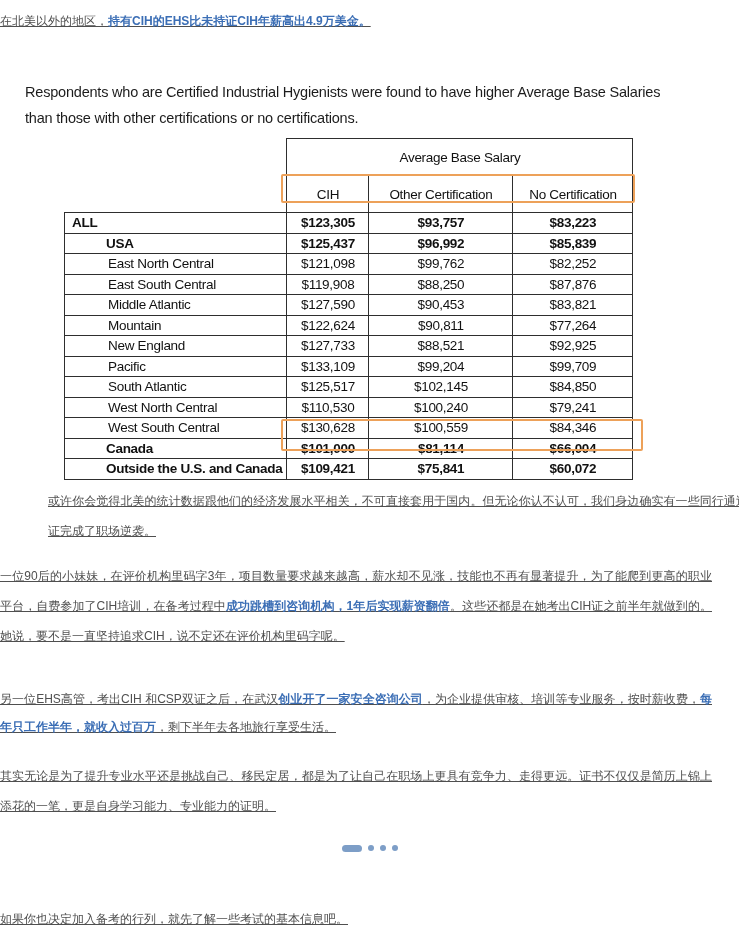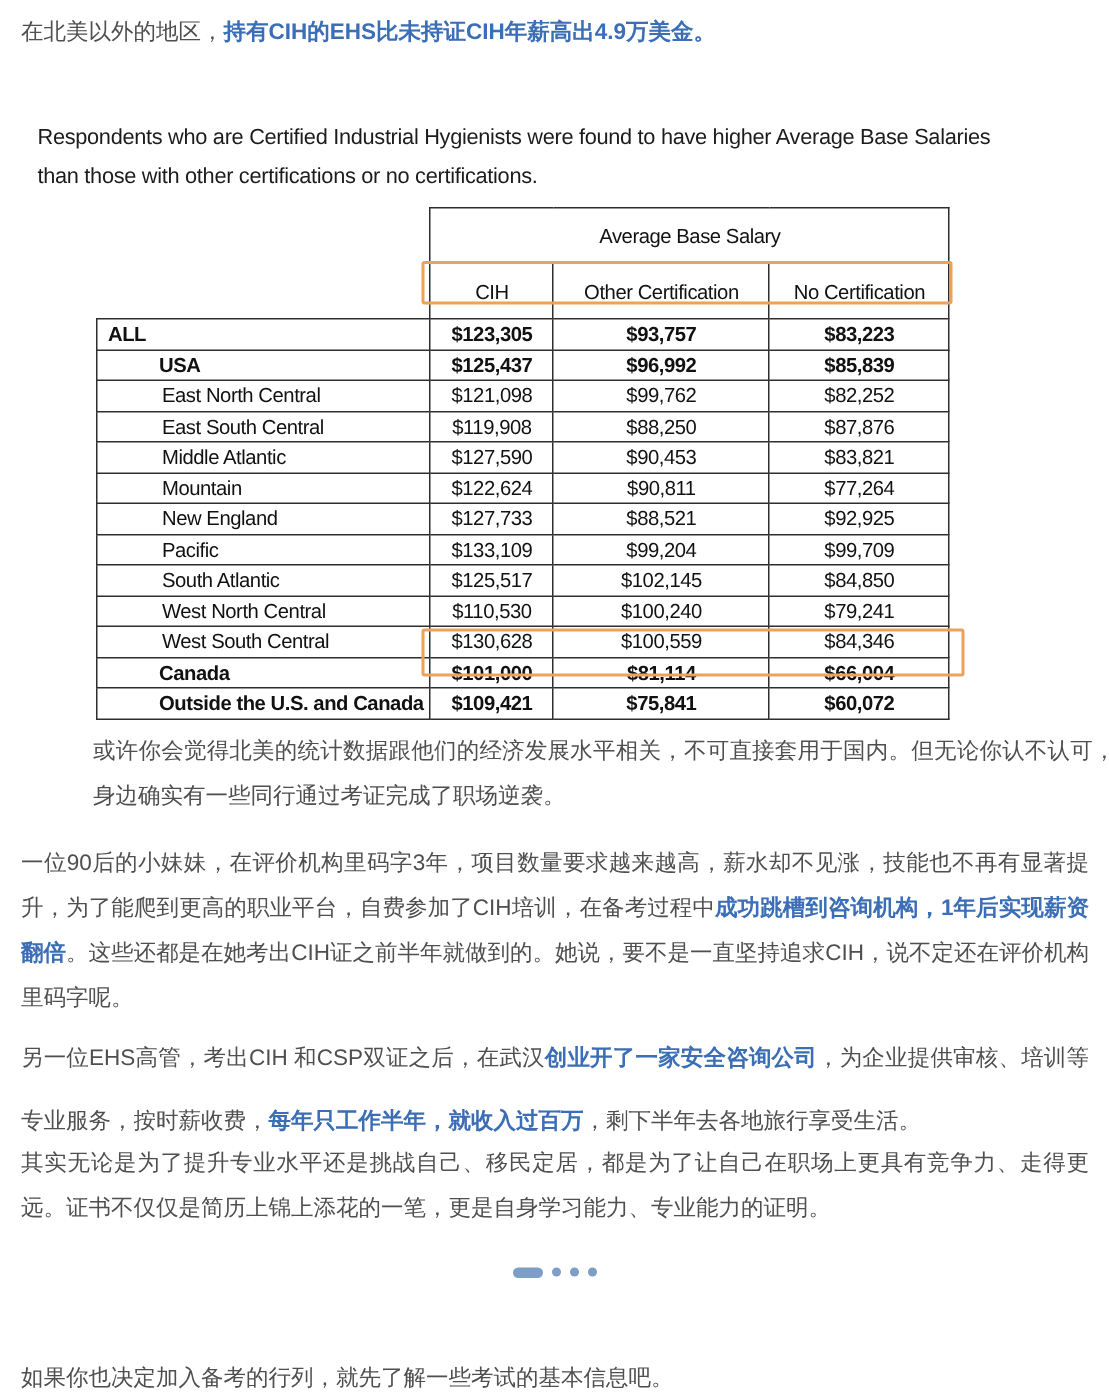--- a/index.html
+++ b/index.html
@@ -3,29 +3,30 @@
 <meta charset="utf-8">
 <style>
   html,body{margin:0;padding:0;}
   body{
     width:739px;height:931px;position:relative;background:#ffffff;
     font-family:"Liberation Sans","DejaVu Sans",sans-serif;
     overflow:hidden;
   }
   
   .para{
-    position:absolute;left:14px;width:712px;
-    font-size:15px;line-height:29px;color:#4f4f4f;
+    position:absolute;left:0;width:712px;
+    font-size:12px;line-height:29px;color:#4f4f4f;
     text-align:justify;
+    text-decoration:underline;
   }
   .para .em{color:#3b6eb5;font-weight:bold;}
   #intro{top:7px;}
   #p1{top:486px;line-height:30px;margin-left:48px;}
   #p2{top:561px;line-height:30px;}
-  #p3{top:685px;line-height:42px;}
+  #p3{top:685px;line-height:28px;}
   #p4{top:761px;line-height:30px;}
   #p5{top:904px;line-height:30px;}
 
   
   #caption{
     position:absolute;left:25px;top:80px;width:666px;
     font-size:14.5px;line-height:25.5px;color:#1c1c1c;
     letter-spacing:-0.2px;
   }
 

